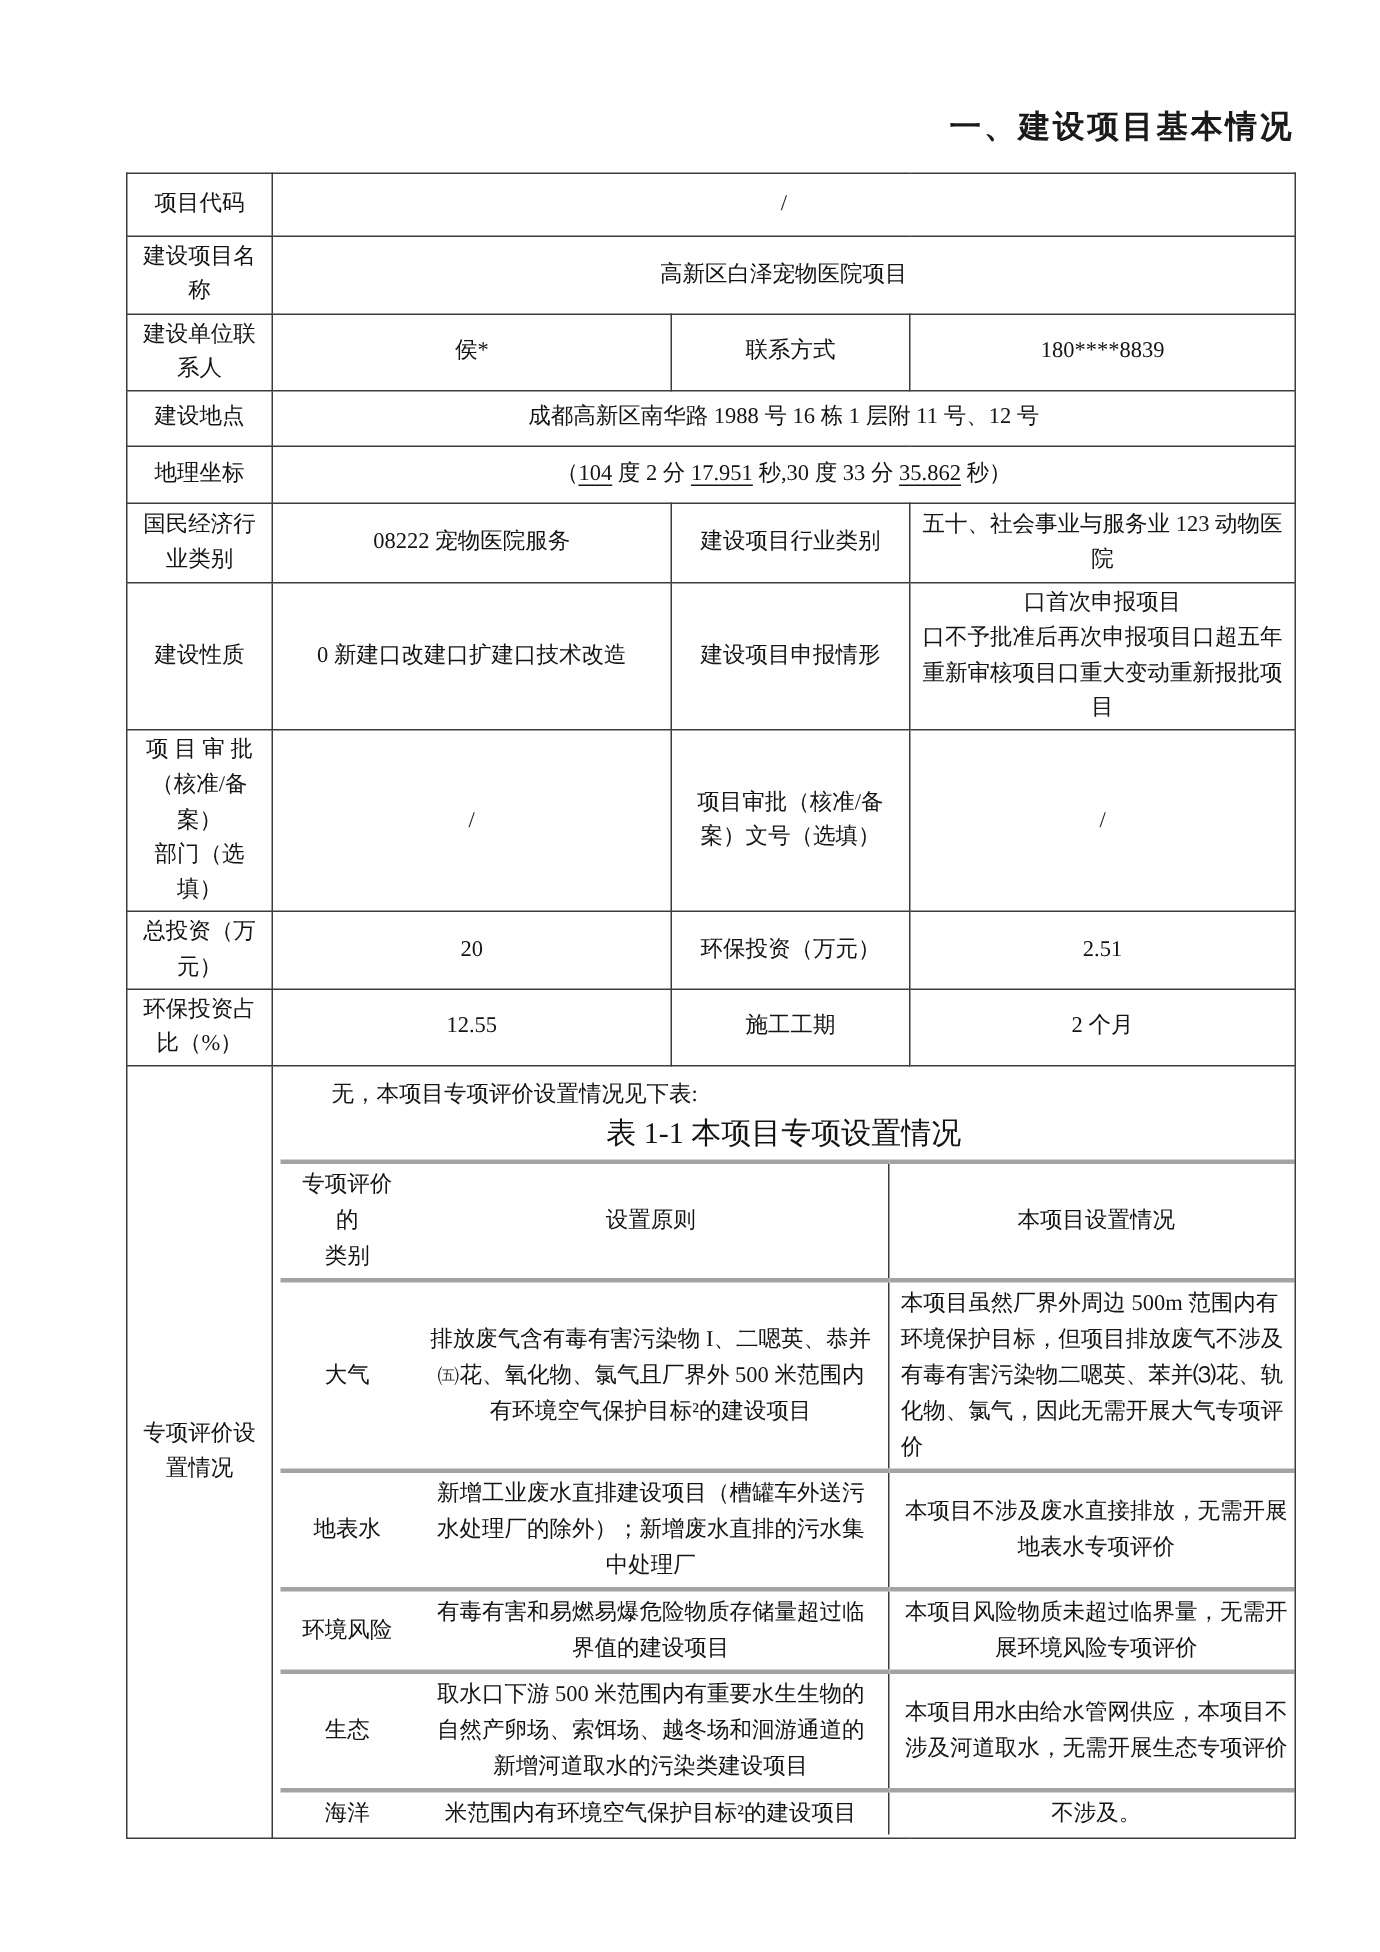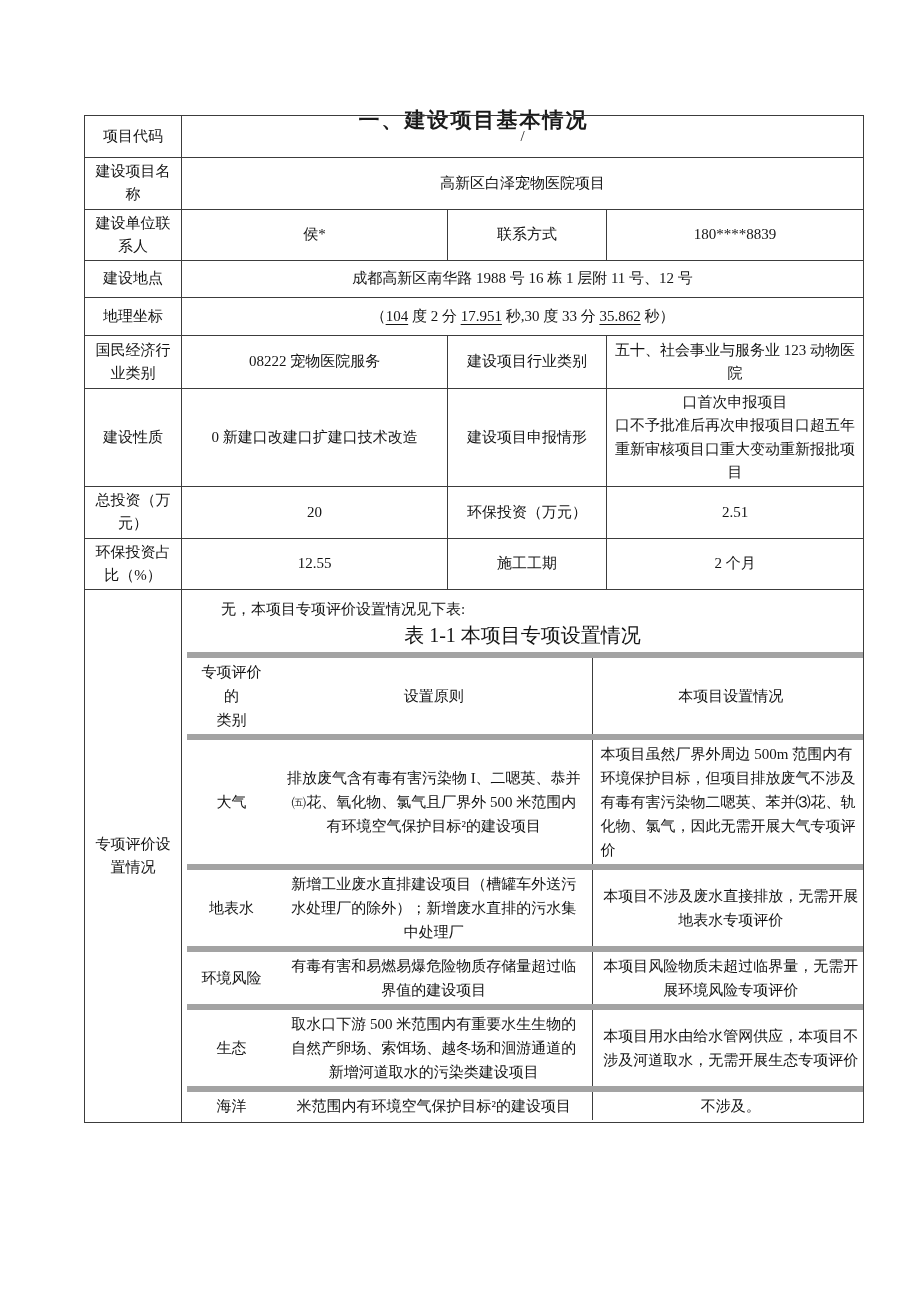--- a/index.html
+++ b/index.html
@@ -3,21 +3,21 @@
 <meta charset="utf-8">
 <style>
   html,body{margin:0;padding:0;}
   body{
     width:920px;height:1301px;position:relative;background:#ffffff;
     font-family:"Liberation Serif","DejaVu Serif",serif;color:#141414;
     -webkit-font-smoothing:antialiased;
   }
   .doc-title{
     position:absolute;left:84px;top:70px;width:779px;
-    text-align:center;font-size:21px;font-weight:bold;letter-spacing:2px;color:#1a1a1a;margin-top:36px;
+    text-align:right;font-size:21px;font-weight:bold;letter-spacing:2px;color:#1a1a1a;
   }
   table.main{
     position:absolute;left:84px;top:115px;width:779px;
     border-collapse:collapse;table-layout:fixed;
   }
   table.main > tbody > tr > td{
     border:1px solid #3c3c3c;
     padding:2px 5px;
     font-size:15px;line-height:1.55;
     text-align:center;vertical-align:middle;
@@ -31,21 +31,21 @@
   u, .u{text-decoration:underline;text-underline-offset:3px;}
   
   td.section-cell{padding:0;vertical-align:top;}
   .section-intro{height:56px;padding-top:4px;}
   .intro-line1{font-size:15px;text-align:left;padding-left:34px;line-height:26px;}
   .intro-line2{font-size:20px;text-align:center;line-height:26px;}
   table.inner{
     width:100%;border-collapse:collapse;table-layout:fixed;
   }
   table.inner td{
-    border-top:6px solid #a3a3a3;
+    border-top:3px solid #a3a3a3;
     padding:2px 8px;font-size:15px;line-height:1.6;
     text-align:center;vertical-align:middle;overflow:hidden;
   }
   table.inner td.proj{border-left:1px solid #3c3c3c;}
   table.inner td.just{text-align:left;}
 </style>
 </head>
 <body>
 
 <div class="doc-title">一、建设项目基本情况</div>
@@ -88,20 +88,29 @@
       <td class="v-bottom">08222 宠物医院服务</td>
       <td class="v-bottom">建设项目行业类别</td>
       <td>五十、社会事业与服务业 123 动物医院</td>
     </tr>
     <tr style="height:96px">
       <td>建设性质</td>
       <td class="v-bottom al-left tight">0 新建口改建口扩建口技术改造</td>
       <td>建设项目申报情形</td>
       <td class="v-top al-left pre tight">口首次申报项目
 口不予批准后再次申报项目口超五年重新审核项目口重大变动重新报批项目</td>
+    </tr>
+    <tr style="height:96px">
+      <td class="pre al-left">项 目 审 批
+（核准/备案）
+部门（选填）</td>
+      <td>/</td>
+      <td class="pre">项目审批（核准/备
+案）文号（选填）</td>
+      <td>/</td>
     </tr>
     <tr style="height:50px">
       <td class="pre">总投资（万
 元）</td>
       <td>20</td>
       <td>环保投资（万元）</td>
       <td>2.51</td>
     </tr>
     <tr style="height:50px">
       <td class="pre al-left">环保投资占

